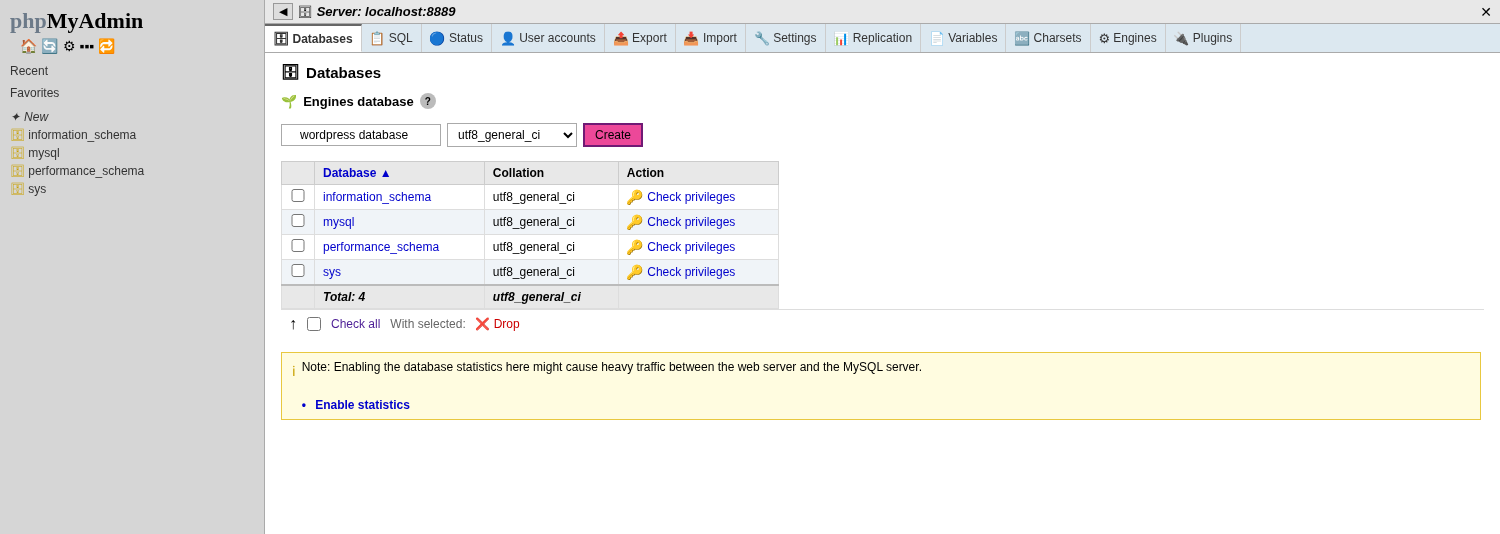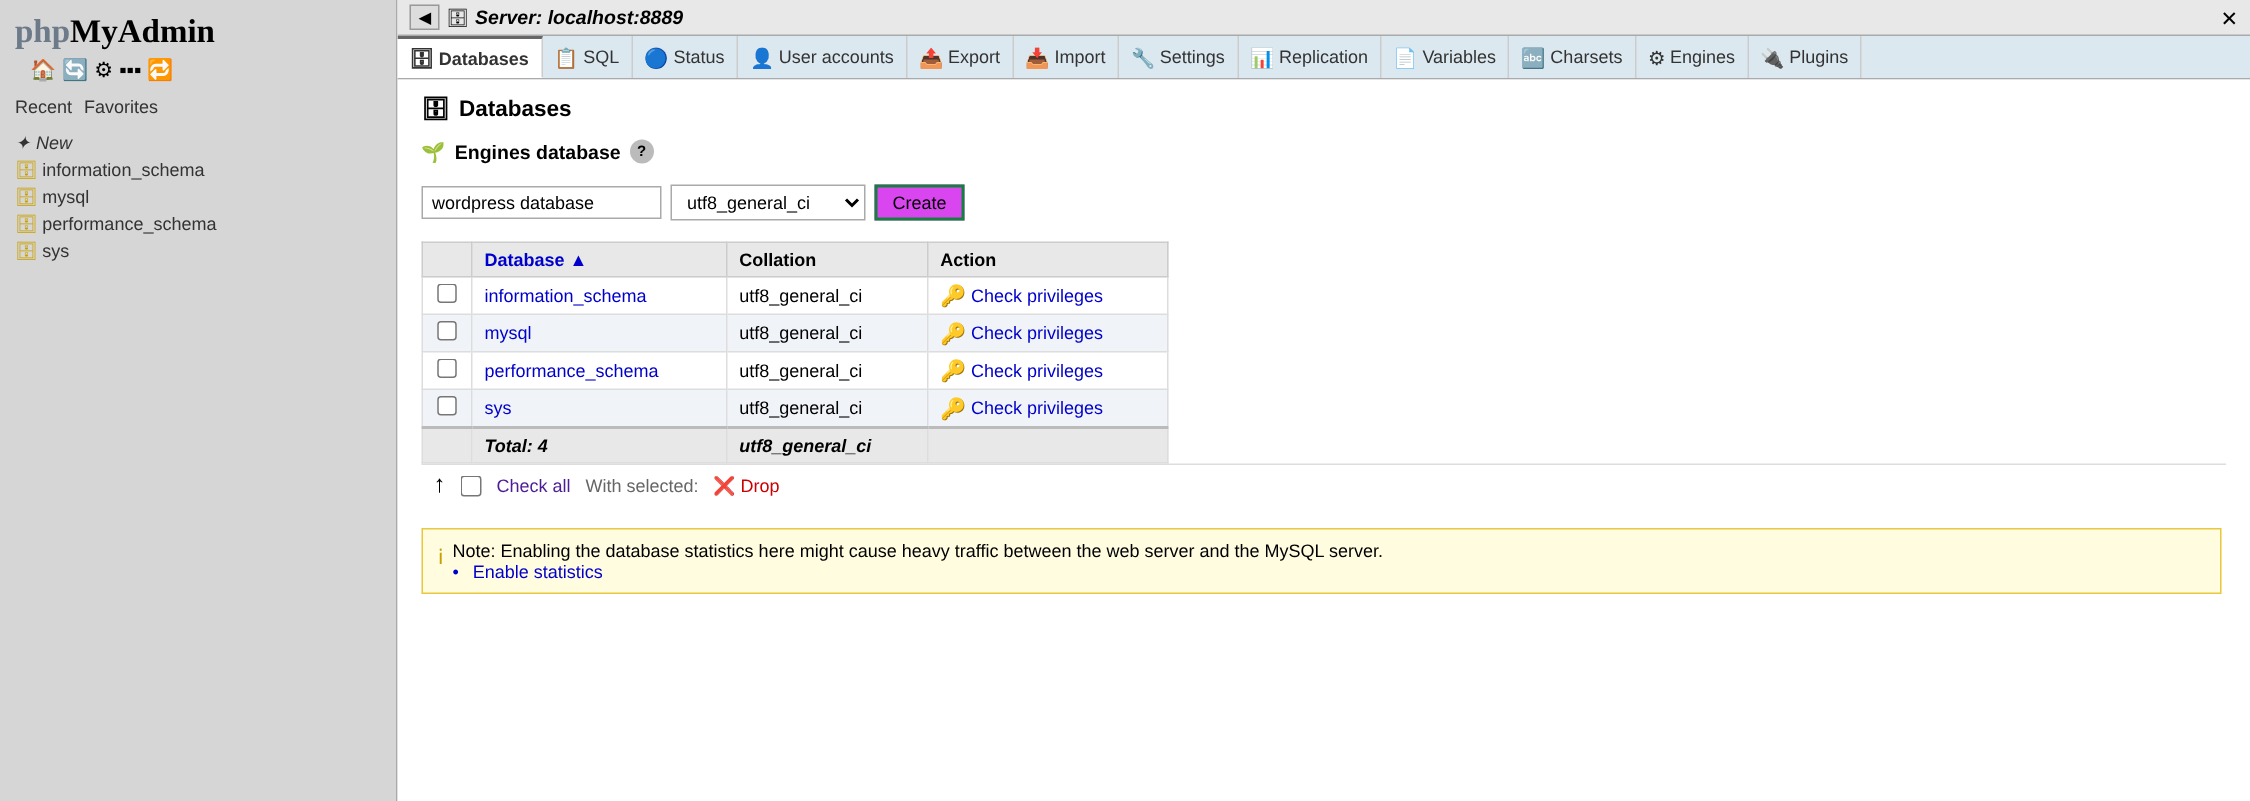--- a/index.html
+++ b/index.html
@@ -45,20 +45,21 @@
 
     #sidebar-icons span {
       font-size: 14px;
       cursor: pointer;
     }
 
     #sidebar-tabs {
       display: flex;
       padding: 2px 10px;
       gap: 8px;
+      flex-direction: column;
     }
 
     #sidebar-tabs span {
       font-size: 12px;
       cursor: pointer;
       color: #333;
     }
 
     #sidebar-nav {
       padding: 6px 4px;
@@ -185,36 +186,36 @@
 
     #create-db-form {
       display: flex;
       align-items: center;
       gap: 6px;
       margin-bottom: 14px;
     }
 
     #db-name-input {
       border: 1px solid #aaa;
-      padding: 3px 6px;
+      padding: 3px 18px;
       font-size: 12px;
       width: 160px;
     }
 
     #collation-select {
       border: 1px solid #aaa;
       padding: 3px 6px;
       font-size: 12px;
       width: 130px;
       background: #fff;
     }
 
     #create-btn {
-      background: #d946ef;
-      border: 2px solid #15803d;
+      background: #ec4899;
+      border: 2px solid #701a75;
       padding: 3px 10px;
       font-size: 12px;
       cursor: pointer;
       font-weight: normal;
     }
 
     
     #db-table {
       width: 498px;
       border-collapse: collapse;
@@ -333,23 +334,23 @@
     #notice-icon {
       color: #c8a000;
       font-size: 14px;
       margin-top: 1px;
     }
 
     #enable-stats-link {
       color: #0000cc;
       cursor: pointer;
       font-size: 12px;
-      font-weight: normal;
+      font-weight: bold;
       display: inline-block;
-      margin-top: 0;
+      margin-top: 24px;
       text-decoration: none;
     }
 
     .bullet {
       margin-right: 6px;
     }
 
     
     #main::-webkit-scrollbar { width: 8px; }
     #main::-webkit-scrollbar-track { background: #ddd; }

